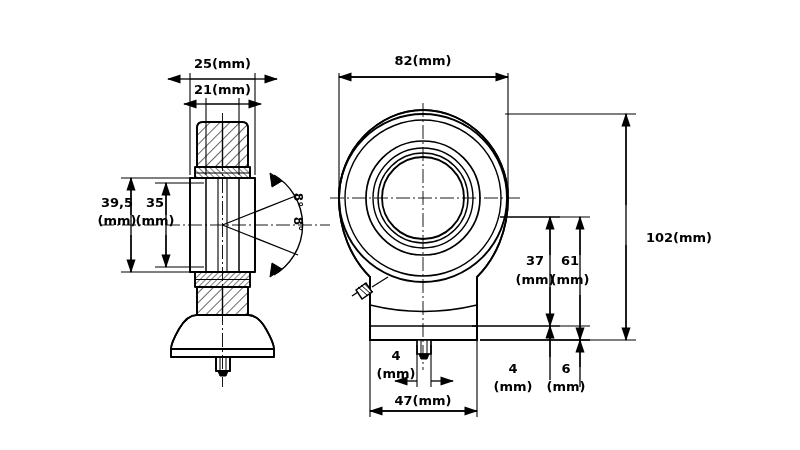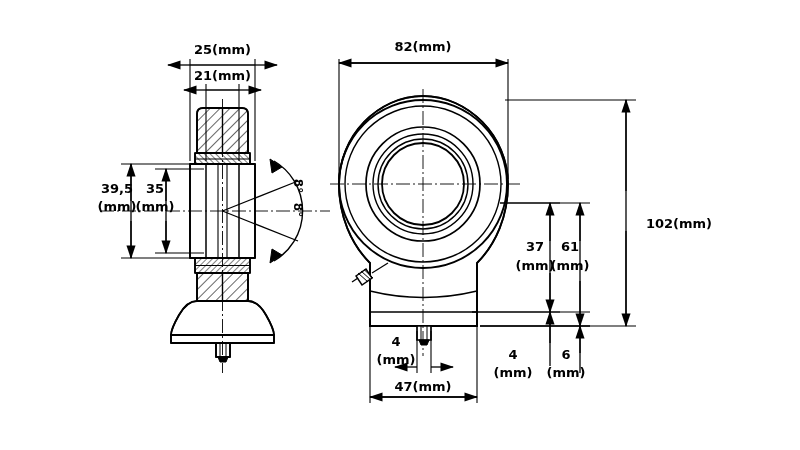--- a/index.html
+++ b/index.html
@@ -2,21 +2,21 @@
 <html><head>
 <meta charset="utf-8">
 <title>Rod End Bearing Technical Drawing</title>
 <style>
   html,body{margin:0;padding:0;background:#ffffff;}
   body{
     width:800px;height:450px;
     font-family:"DejaVu Sans","Liberation Sans",sans-serif;
     overflow:hidden;position:relative;
   }
-  #drawing-root{position:absolute;left:0;top:1px;width:800px;height:431px;}
+  #drawing-root{position:absolute;left:0;top:15px;width:800px;height:431px;}
   svg{display:block;}
   .dimtext{
     font-family:"DejaVu Sans","Liberation Sans",sans-serif;
     font-weight:bold;
     font-size:13px;
     fill:#000000;
   }
   .angletext{
     font-family:"DejaVu Sans","Liberation Sans",sans-serif;
     font-weight:bold;

